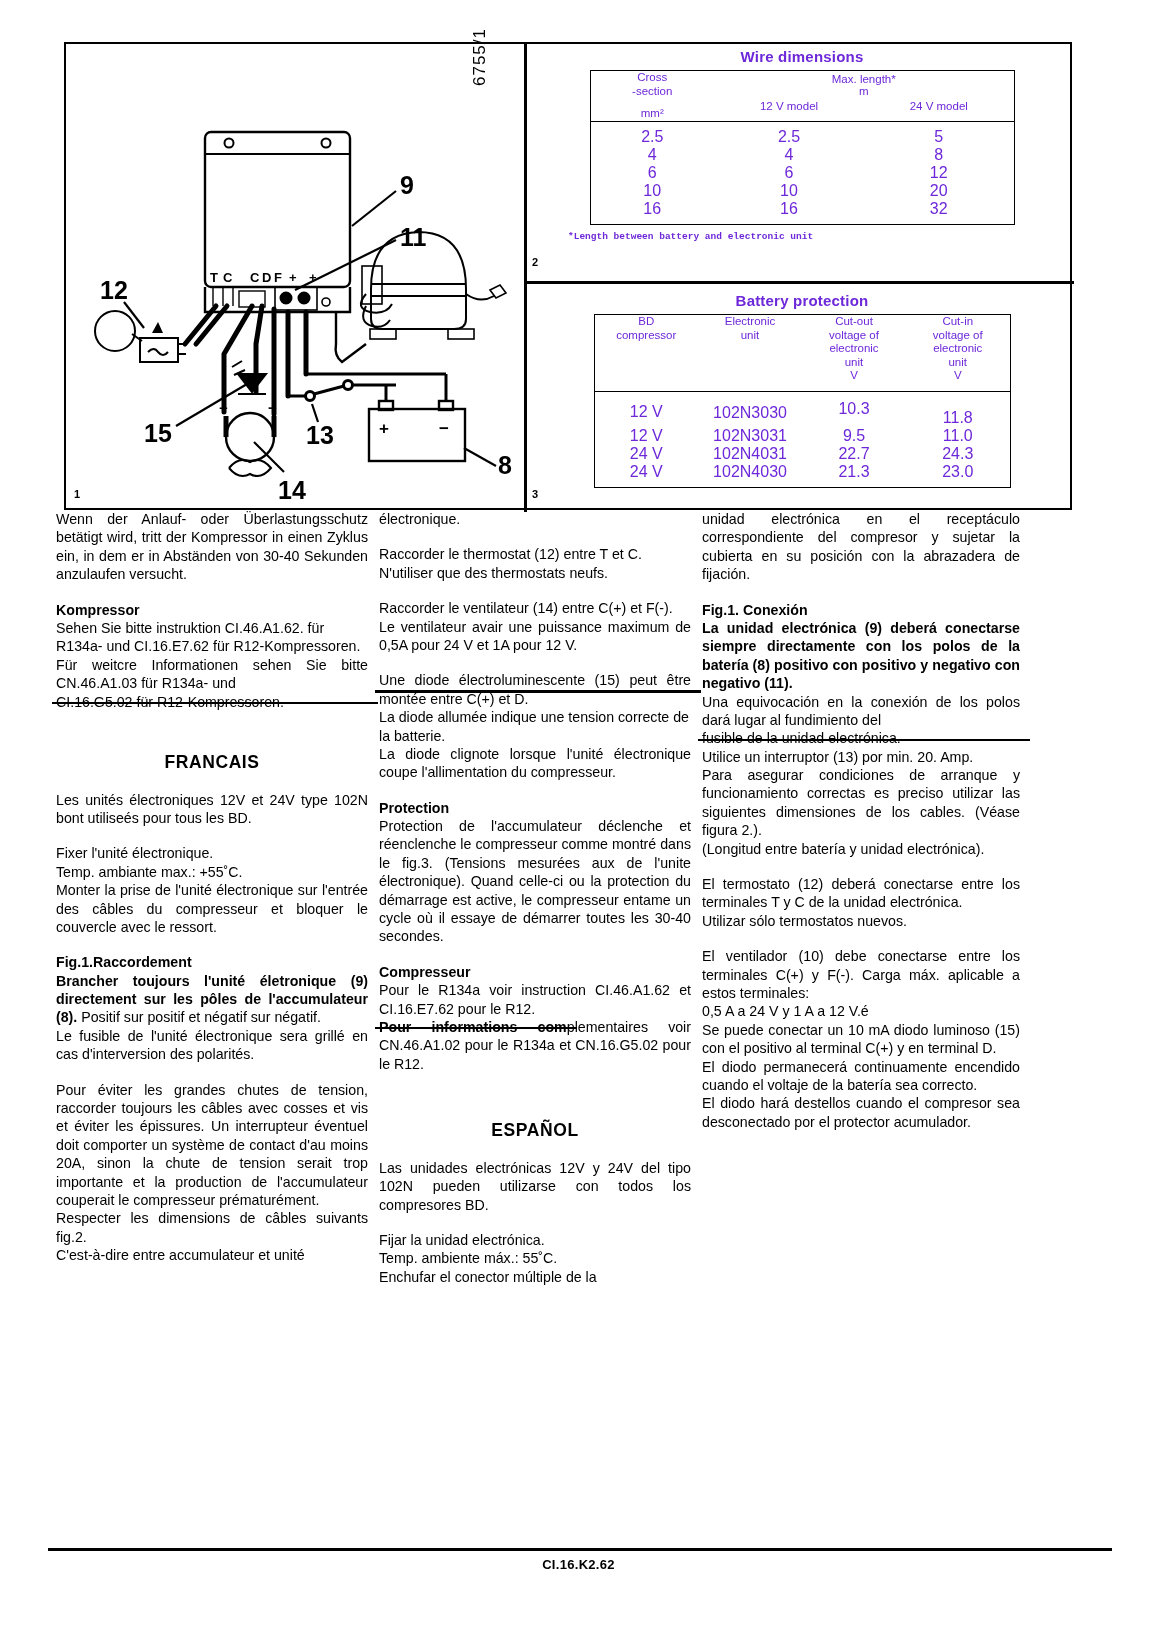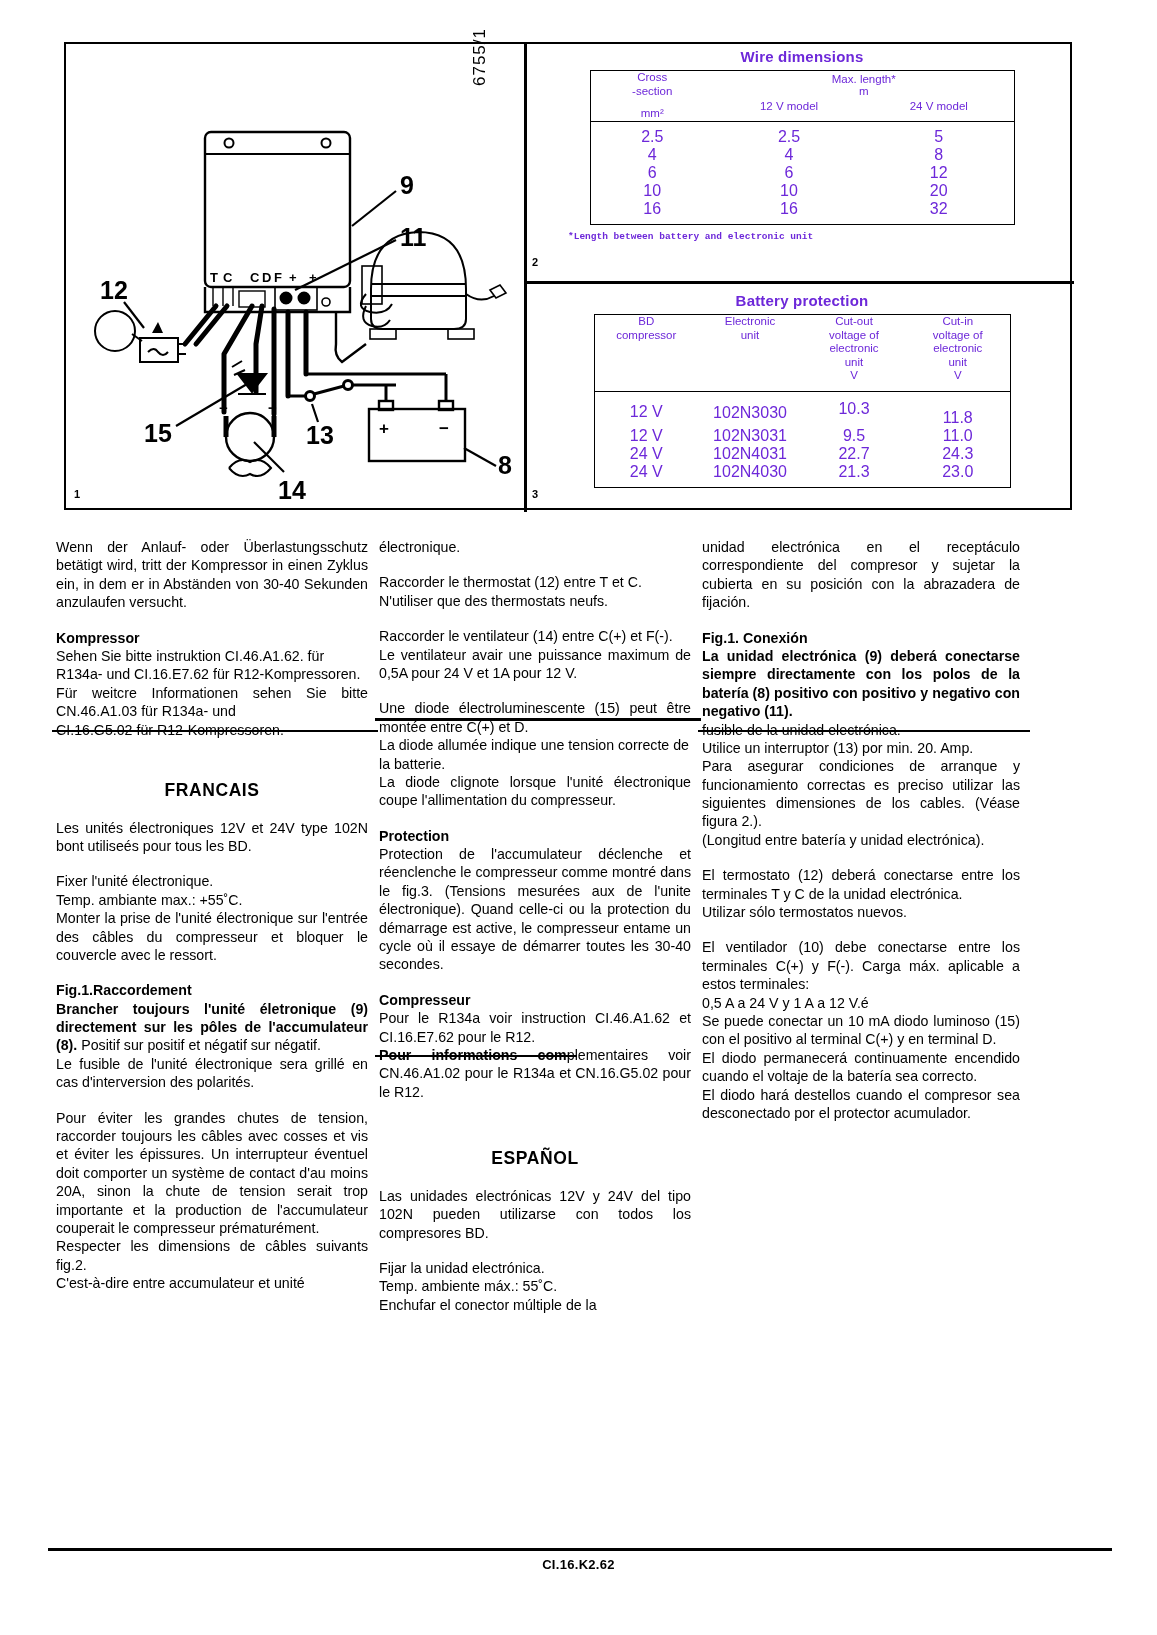--- a/index.html
+++ b/index.html
@@ -130,21 +130,21 @@
   .w-c3 { width: 150px; }
   
   .b-c1 { width: 104px; }
   .b-c2 { width: 104px; }
   .b-c3 { width: 104px; }
   .b-c4 { width: 104px; }
 
   
   .cols {
     position: absolute;
-    left: 56px; top: 538px;
+    left: 56px; top: 510px;
     width: 1046px;
     height: 930px;
   }
   .col {
     position: absolute;
     top: 0;
     width: 312px;
     font-size: 14.2px;
     line-height: 1.295;
   }
@@ -501,20 +501,21 @@
       <p class="nj">Fijar la unidad electrónica.</p>
       <p class="nj">Temp. ambiente máx.: 55˚C.</p>
       <p class="nj">Enchufar el conector múltiple de la</p>
     </div>
 
     <div class="col col-3">
       <p class="j">unidad electrónica en el receptáculo correspondiente del compresor y sujetar la cubierta en su posición con la abrazadera de fijación.</p>
       <div class="gap"></div>
       <h3 class="sec">Fig.1. Conexión</h3>
       <p class="j b">La unidad electrónica (9) deberá conectarse siempre directamente con los polos de la batería (8) positivo con positivo y negativo con negativo (11).</p>
+      <p class="j">Una equivocación en la conexión de los polos dará lugar al fundimiento del</p>
       <p class="j strike">fusible de la unidad electrónica.</p>
       <p class="j">Utilice un interruptor (13) por min. 20. Amp.</p>
       <p class="j">Para asegurar condiciones de arranque y funcionamiento correctas es preciso utilizar las siguientes dimensiones de los cables. (Véase figura 2.).</p>
       <p class="j">(Longitud entre batería y unidad electrónica).</p>
       <div class="gap"></div>
       <p class="j">El termostato (12) deberá conectarse entre los terminales T y C de la unidad electrónica.</p>
       <p class="nj">Utilizar sólo termostatos nuevos.</p>
       <div class="gap"></div>
       <p class="j">El ventilador (10) debe conectarse entre los terminales C(+) y F(-). Carga máx. aplicable a estos terminales:</p>
       <p class="nj">0,5 A a 24 V y 1 A a 12 V.é</p>

